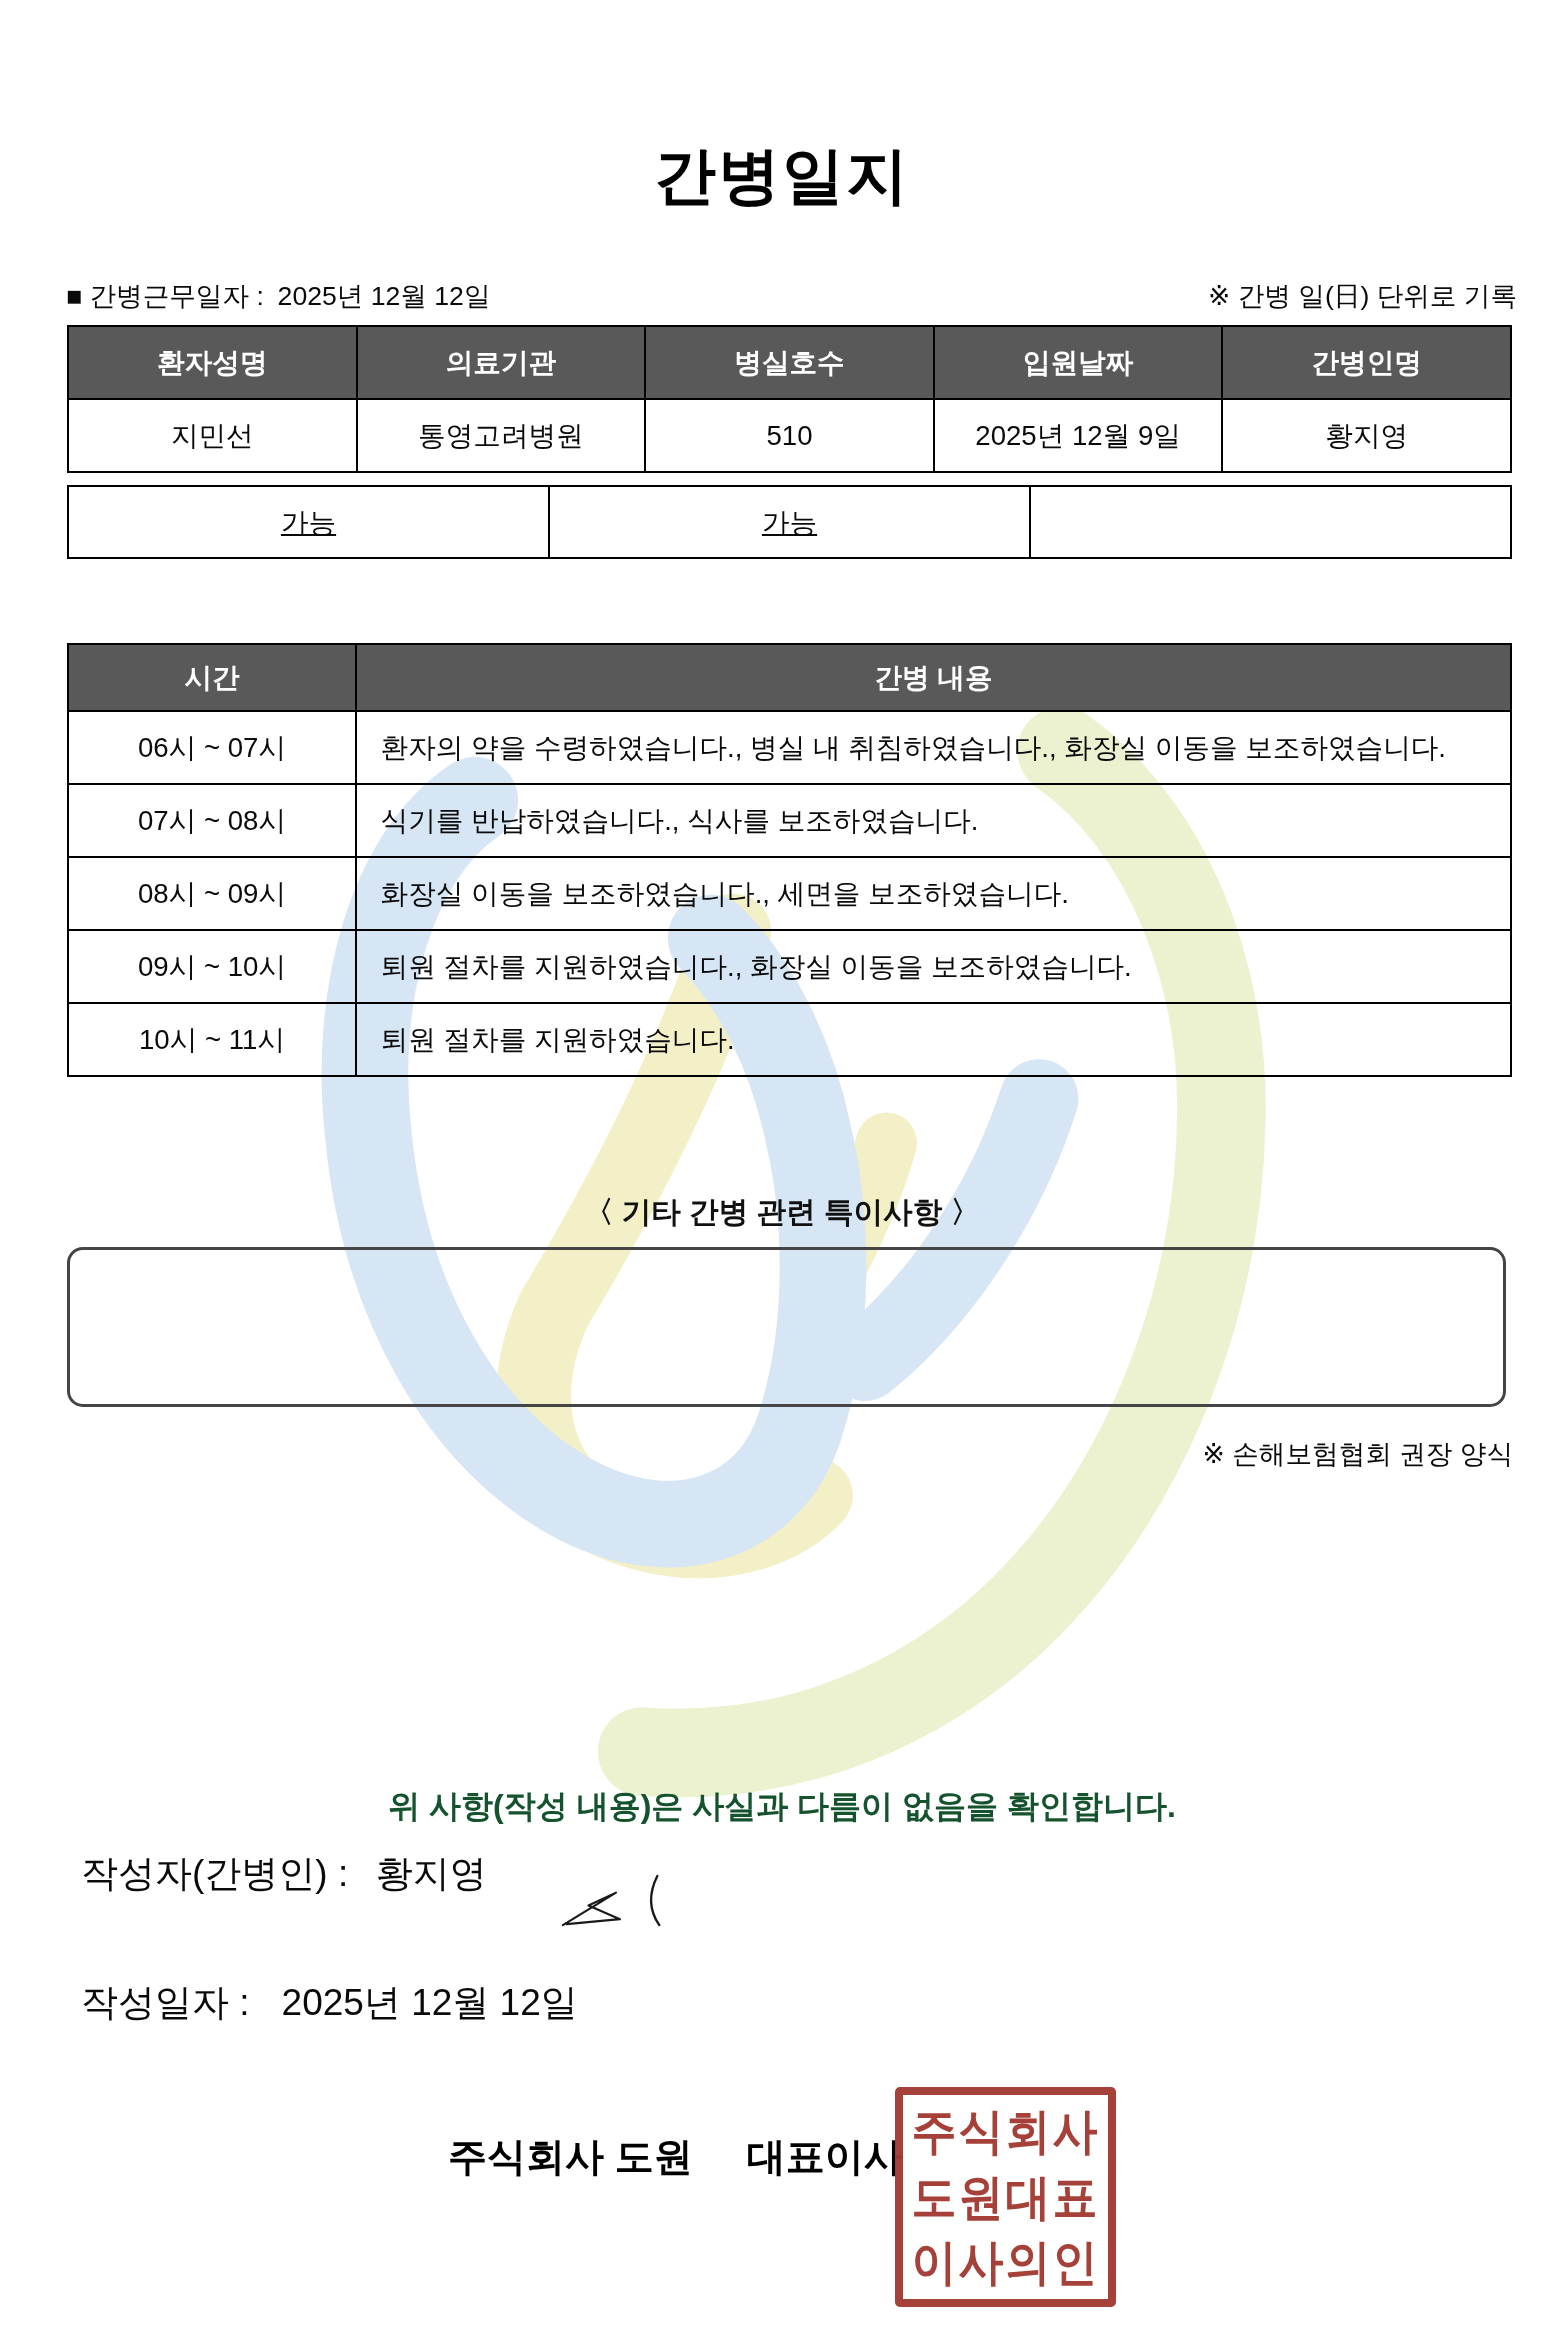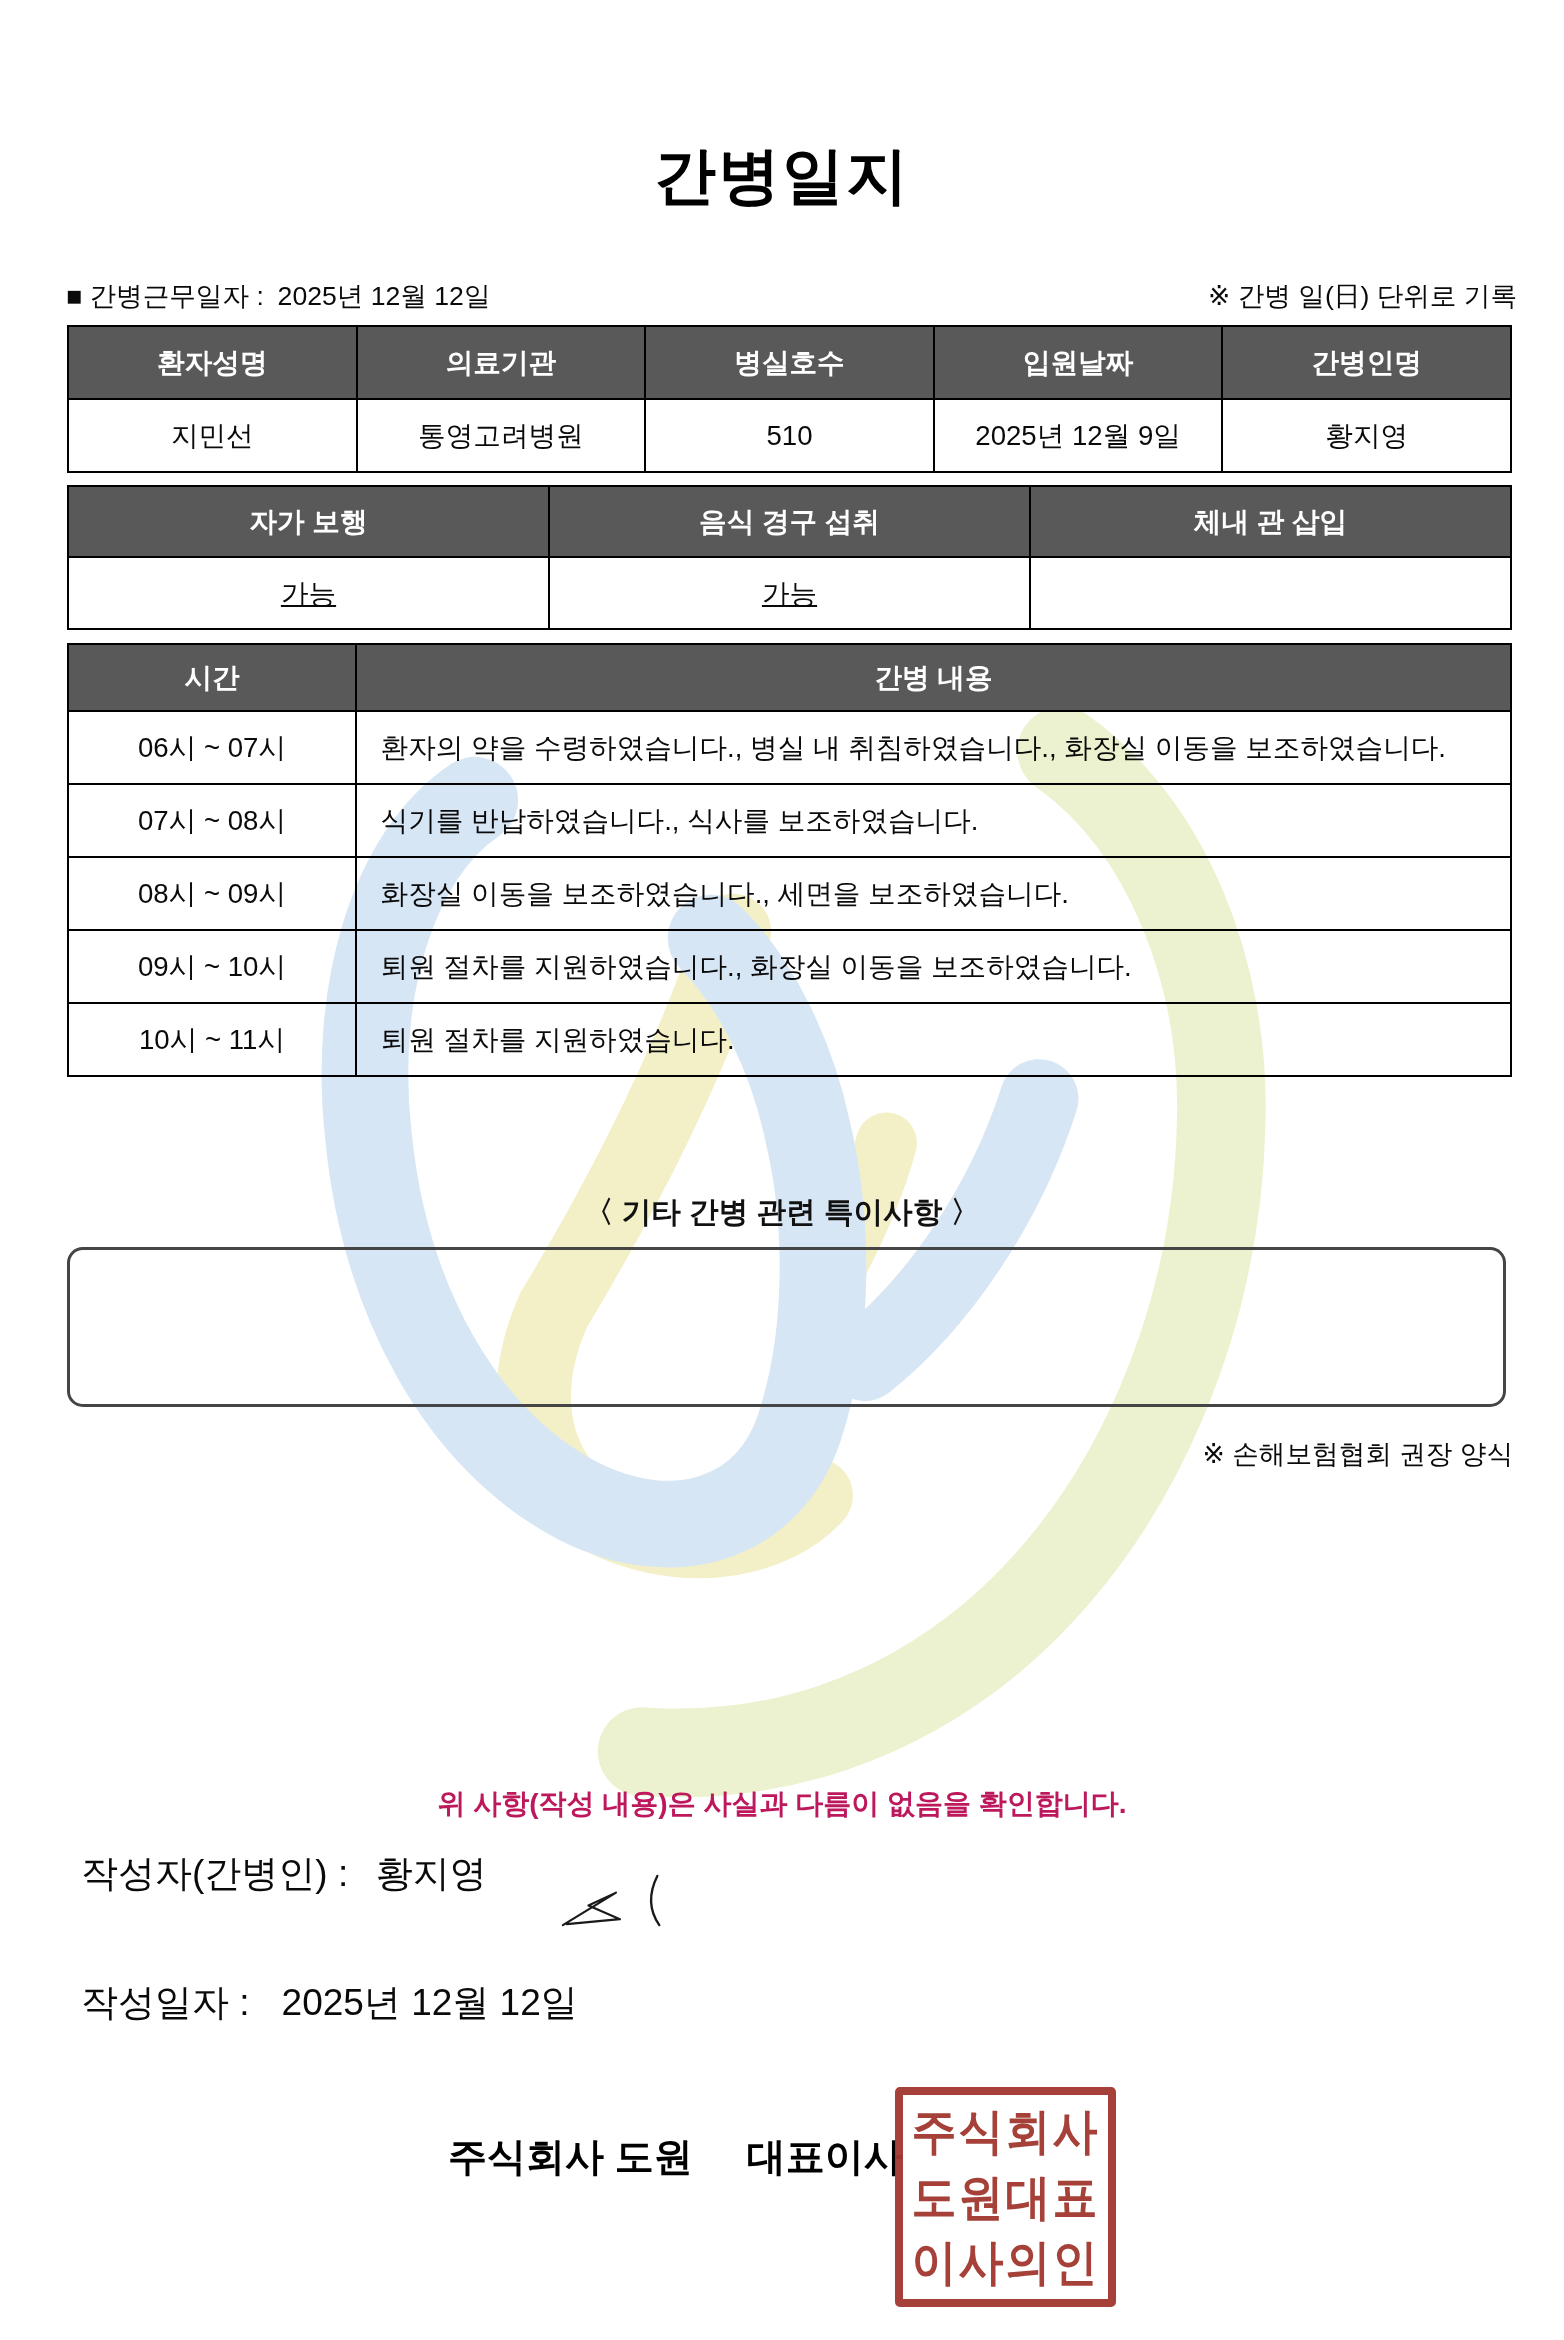--- a/index.html
+++ b/index.html
@@ -33,21 +33,21 @@
   #carelog-table td.content-cell{text-align:left;padding-left:23.6px;padding-right:11.8px;}
 
   .section-title{position:absolute;left:0;top:1192px;width:100%;text-align:center;
                  font-size:29.6px;font-weight:700;color:#111;}
   .notes-box{position:absolute;left:67px;top:1247px;width:1439px;height:160px;
              border:3px solid #454545;border-radius:15.8px;background:transparent;
              font-size:27.6px;padding:9.9px 15.8px;box-sizing:border-box;}
   .form-note{position:absolute;right:51px;top:1436px;font-size:26.6px;font-weight:500;}
 
   .confirm-line{position:absolute;left:0;top:1785px;width:100%;text-align:center;
-                font-size:28px;font-weight:700;color:#be185d;}
+                font-size:32px;font-weight:700;color:#14532d;}
   .writer-line{position:absolute;left:81px;top:1849px;display:flex;gap:27.6px;
                font-size:37px;align-items:baseline;}
   .date-line{position:absolute;left:81px;top:1978px;display:flex;gap:32px;
              font-size:37px;align-items:center;}
   #signature{position:absolute;left:555px;top:1868px;}
 
   .company-line{position:absolute;left:448px;top:2130px;display:flex;gap:54px;
                 font-size:39px;font-weight:700;color:#000;}
   .stamp{position:absolute;left:895px;top:2039px;width:221px;height:220px;
          box-sizing:border-box;border:8.9px solid #a23a31;border-radius:4.9px;
@@ -95,25 +95,20 @@
         <td>통영고려병원</td>
         <td>510</td>
         <td>2025년 12월 9일</td>
         <td>황지영</td>
       </tr>
     </tbody>
       </table>
 
     <table class="grid" id="condition-table">
       <tbody>
-          <tr>
-        <th>자가 보행</th>
-        <th>음식 경구 섭취</th>
-        <th>체내 관 삽입</th>
-      </tr>
       <tr>
         <td>가능</td>
         <td>가능</td>
         <td></td>
       </tr>
     </tbody>
       </table>
 
     <table class="grid" id="carelog-table">
       <colgroup>

